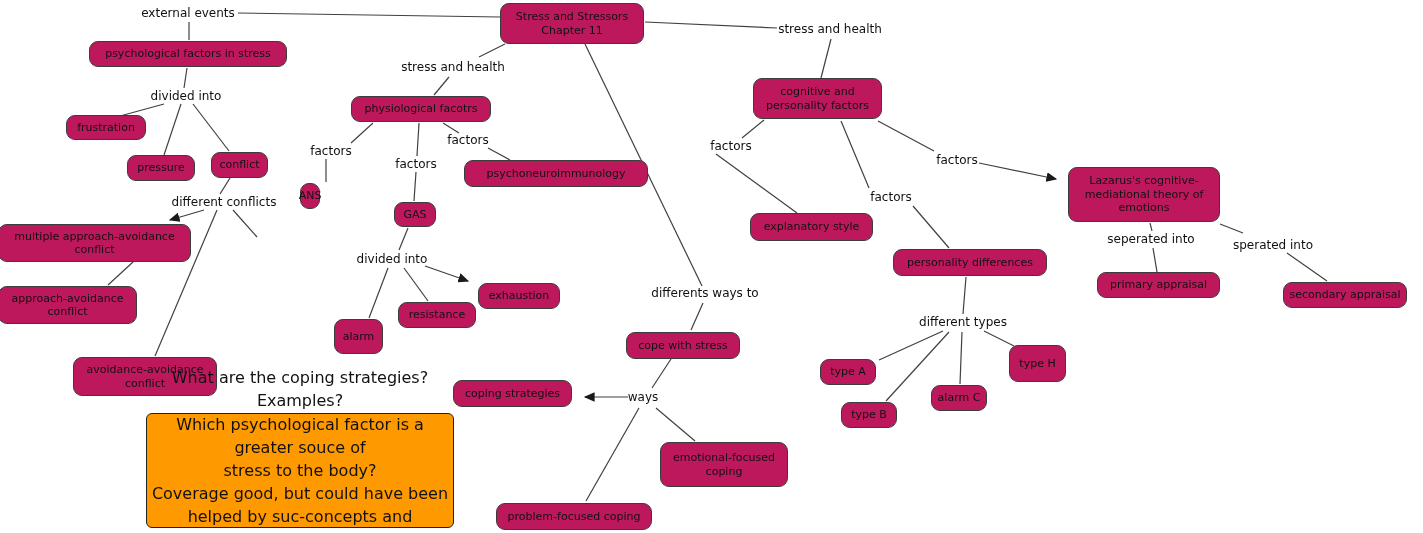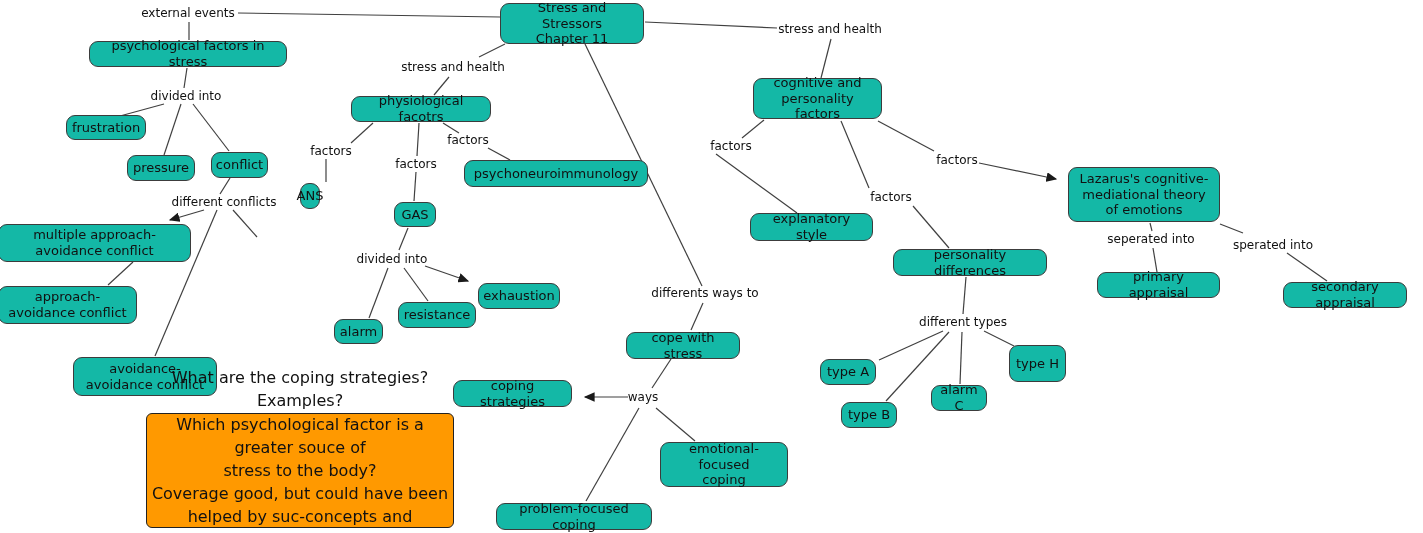--- a/index.html
+++ b/index.html
@@ -4,23 +4,23 @@
 <style>
   html,body{margin:0;padding:0;background:#ffffff;}
   .canvas{
     position:relative;width:1423px;height:533px;background:#ffffff;overflow:hidden;
     font-family:"DejaVu Sans","Liberation Sans",sans-serif;color:#111;
   }
   svg.edges{position:absolute;left:0;top:0;width:1423px;height:533px;}
   svg.edges line{stroke:#404040;stroke-width:1.2;}
   .concept{
     position:absolute;box-sizing:border-box;
-    background:#14b8a6;border:1.4px solid #3c3c3c;border-radius:9px;
+    background:#be185d;border:1.4px solid #3c3c3c;border-radius:9px;
     display:flex;align-items:center;justify-content:center;text-align:center;
-    font-size:13px;line-height:1.22;padding:1px 5px;white-space:pre-line;cursor:default;
+    font-size:11px;line-height:1.22;padding:1px 5px;white-space:pre-line;cursor:default;
   }
   .link-label{
     position:absolute;transform:translate(-50%,-50%);
     font-size:12px;white-space:nowrap;cursor:default;
   }
   .note{
     position:absolute;box-sizing:border-box;
     background:#ff9900;border:1.6px solid #222;border-radius:6px;
     display:flex;align-items:center;justify-content:center;text-align:center;
     font-size:16px;line-height:1.45;white-space:pre-line;padding:2px 4px;
@@ -91,21 +91,21 @@
   <div class="concept" style="left:66px;top:115px;width:80px;height:25px">frustration</div>
   <div class="concept" style="left:127px;top:155px;width:68px;height:26px">pressure</div>
   <div class="concept" style="left:211px;top:152px;width:57px;height:26px">conflict</div>
   <div class="concept" style="left:351px;top:96px;width:140px;height:26px">physiological facotrs</div>
   <div class="concept" style="left:300px;top:183px;width:20px;height:26px">ANS</div>
   <div class="concept" style="left:394px;top:202px;width:42px;height:25px">GAS</div>
   <div class="concept" style="left:464px;top:160px;width:184px;height:27px">psychoneuroimmunology</div>
   <div class="concept" style="left:-2px;top:224px;width:193px;height:38px">multiple approach-avoidance conflict</div>
   <div class="concept" style="left:-2px;top:286px;width:139px;height:38px">approach-avoidance conflict</div>
   <div class="concept" style="left:73px;top:357px;width:144px;height:39px">avoidance-avoidance conflict</div>
-  <div class="concept" style="left:334px;top:319px;width:49px;height:25px">alarm</div>
+  <div class="concept" style="left:334px;top:319px;width:49px;height:35px">alarm</div>
   <div class="concept" style="left:398px;top:302px;width:78px;height:26px">resistance</div>
   <div class="concept" style="left:478px;top:283px;width:82px;height:26px">exhaustion</div>
   <div class="concept" style="left:753px;top:78px;width:129px;height:41px">cognitive and personality factors</div>
   <div class="concept" style="left:750px;top:213px;width:123px;height:28px">explanatory style</div>
   <div class="concept" style="left:1068px;top:167px;width:152px;height:55px">Lazarus's cognitive-mediational theory of emotions</div>
   <div class="concept" style="left:893px;top:249px;width:154px;height:27px">personality differences</div>
   <div class="concept" style="left:1097px;top:272px;width:123px;height:26px">primary appraisal</div>
   <div class="concept" style="left:1283px;top:282px;width:124px;height:26px">secondary appraisal</div>
   <div class="concept" style="left:820px;top:359px;width:56px;height:26px">type A</div>
   <div class="concept" style="left:841px;top:402px;width:56px;height:26px">type B</div>

